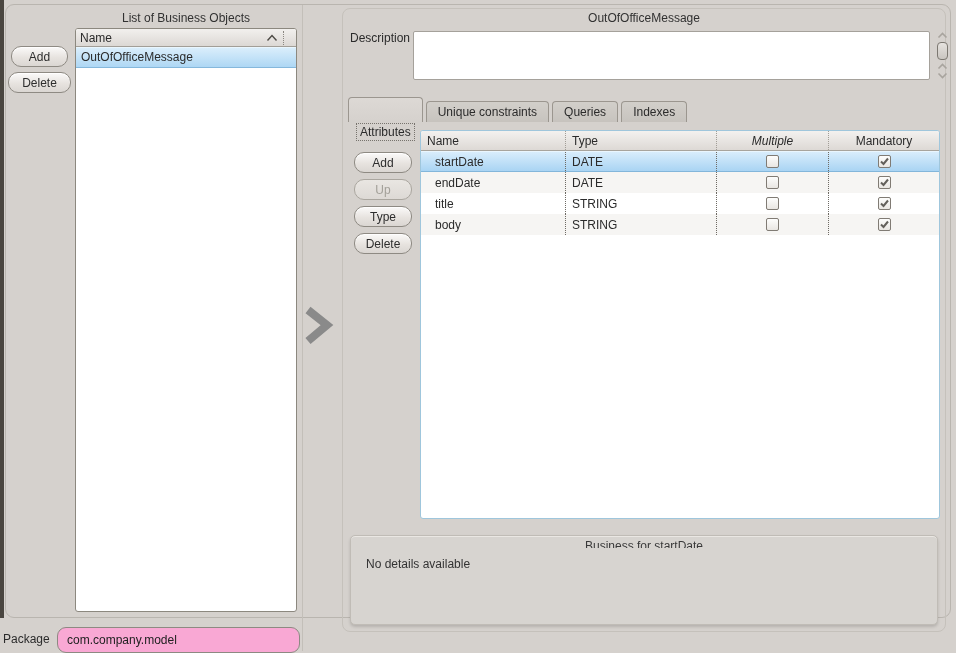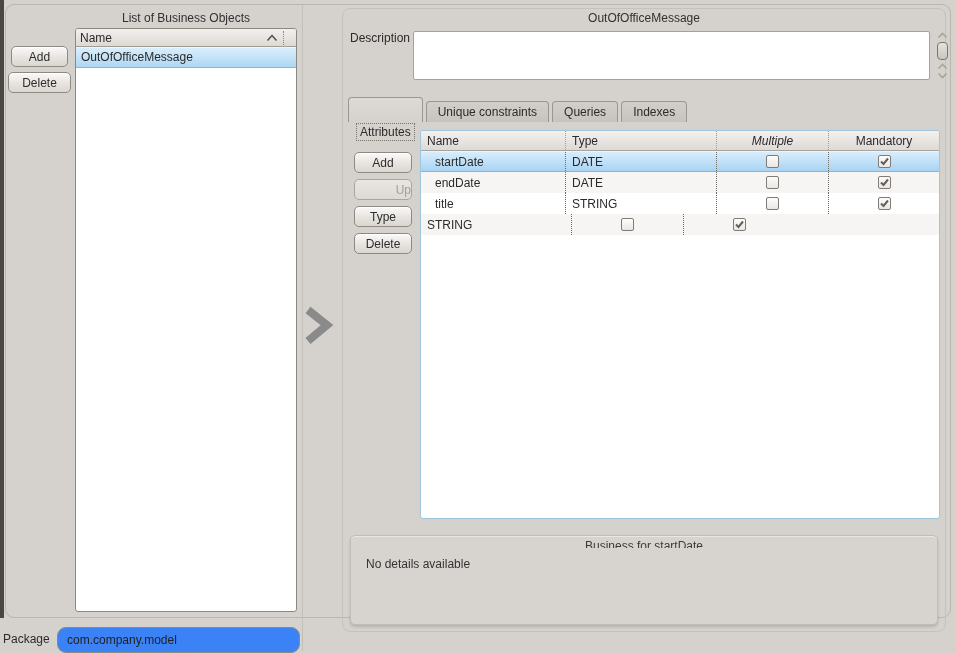--- a/index.html
+++ b/index.html
@@ -7,24 +7,24 @@
   .screen { position:relative; width:956px; height:653px; background:#d5d1cd; overflow:hidden; }
 
   .accent-strip { position:absolute; left:0; top:0; width:4px; height:618px; background:#4a4640; }
   .outer-frame { position:absolute; left:5px; top:4px; width:946px; height:614px;
                  border:1px solid #b9b5af; border-radius:9px; pointer-events:none; }
   .vdivider { position:absolute; left:302px; top:5px; width:1px; height:646px; background:#c3bfb9; }
 
   
   .btn { font:inherit; color:#2d2d2d; text-align:center;
          background:linear-gradient(#fbfaf9,#e7e3df 55%,#dad6d2);
-         border:1px solid #8e8a83; border-radius:5px;
+         border:1px solid #8e8a83; border-radius:10px;
          box-shadow:inset 0 1px 0 rgba(255,255,255,.85); cursor:default; }
   .btn:disabled { color:#a3a099; background:linear-gradient(#e9e6e2,#ddd9d5);
-                  border-color:#aaa69f; box-shadow:none;text-align:right; }
+                  border-color:#aaa69f; box-shadow:none; }
 
   
   .lp-title { position:absolute; left:75px; top:11px; width:222px; text-align:center; color:#313131; }
   .btn-add-left { position:absolute; left:11px; top:46px; width:57px; height:21px; }
   .btn-del-left { position:absolute; left:8px; top:72px; width:63px; height:21px; }
   .lp-table { position:absolute; left:75px; top:28px; width:222px; height:584px;
               background:#fff; border:1px solid #8c887f; border-radius:3px; overflow:hidden; }
   .lp-header { height:18px; background:linear-gradient(#f2f0ee,#dcd8d4);
                border-bottom:1px solid #a29e97; display:flex; align-items:center; padding:0 4px; }
   .lp-header .hname { flex:1; }
@@ -90,21 +90,21 @@
                    background:#d7d4d0; border:1px solid #c0bcb6; border-radius:5px;
                    box-shadow:0 2px 3px rgba(0,0,0,.15), inset 0 1px 0 #eae7e3; }
   .details-title-clip { position:absolute; top:3px; left:0; right:0; height:9px;
                         overflow:hidden; text-align:center; color:#3a3a3a; }
   .details-message { position:absolute; top:21px; left:15px; color:#333; }
 
   
   .pkg-label { position:absolute; left:3px; top:632px; }
   .pkg-input { position:absolute; left:57px; top:627px; width:243px; height:16px;
                border:1px solid #8d8982; border-radius:9px; padding:12px 9px;
-               background:#3b82f6; font:inherit; color:#222; }
+               background:#f9a8d4; font:inherit; color:#222; }
 </style>
 </head>
 <body>
 
 <div class="screen">
 
   <div class="accent-strip"></div>
   <div class="outer-frame"></div>
   <div class="vdivider"></div>
 
@@ -215,20 +215,21 @@
           </span>
           <span class="acell c3">
             <span class="cb">
               <svg width="11" height="11">
                 <path d="M2 5.5 L4.5 8 L9 2.5" stroke="#63605b" stroke-width="2" fill="none"></path>
               </svg>
             </span>
           </span>
         </div>
         <div class="arow alt">
+          <span class="acell c0">body</span>
           <span class="acell c1">STRING</span>
           <span class="acell c2">
             <span class="cb"></span>
           </span>
           <span class="acell c3">
             <span class="cb">
               <svg width="11" height="11">
                 <path d="M2 5.5 L4.5 8 L9 2.5" stroke="#63605b" stroke-width="2" fill="none"></path>
               </svg>
             </span>

